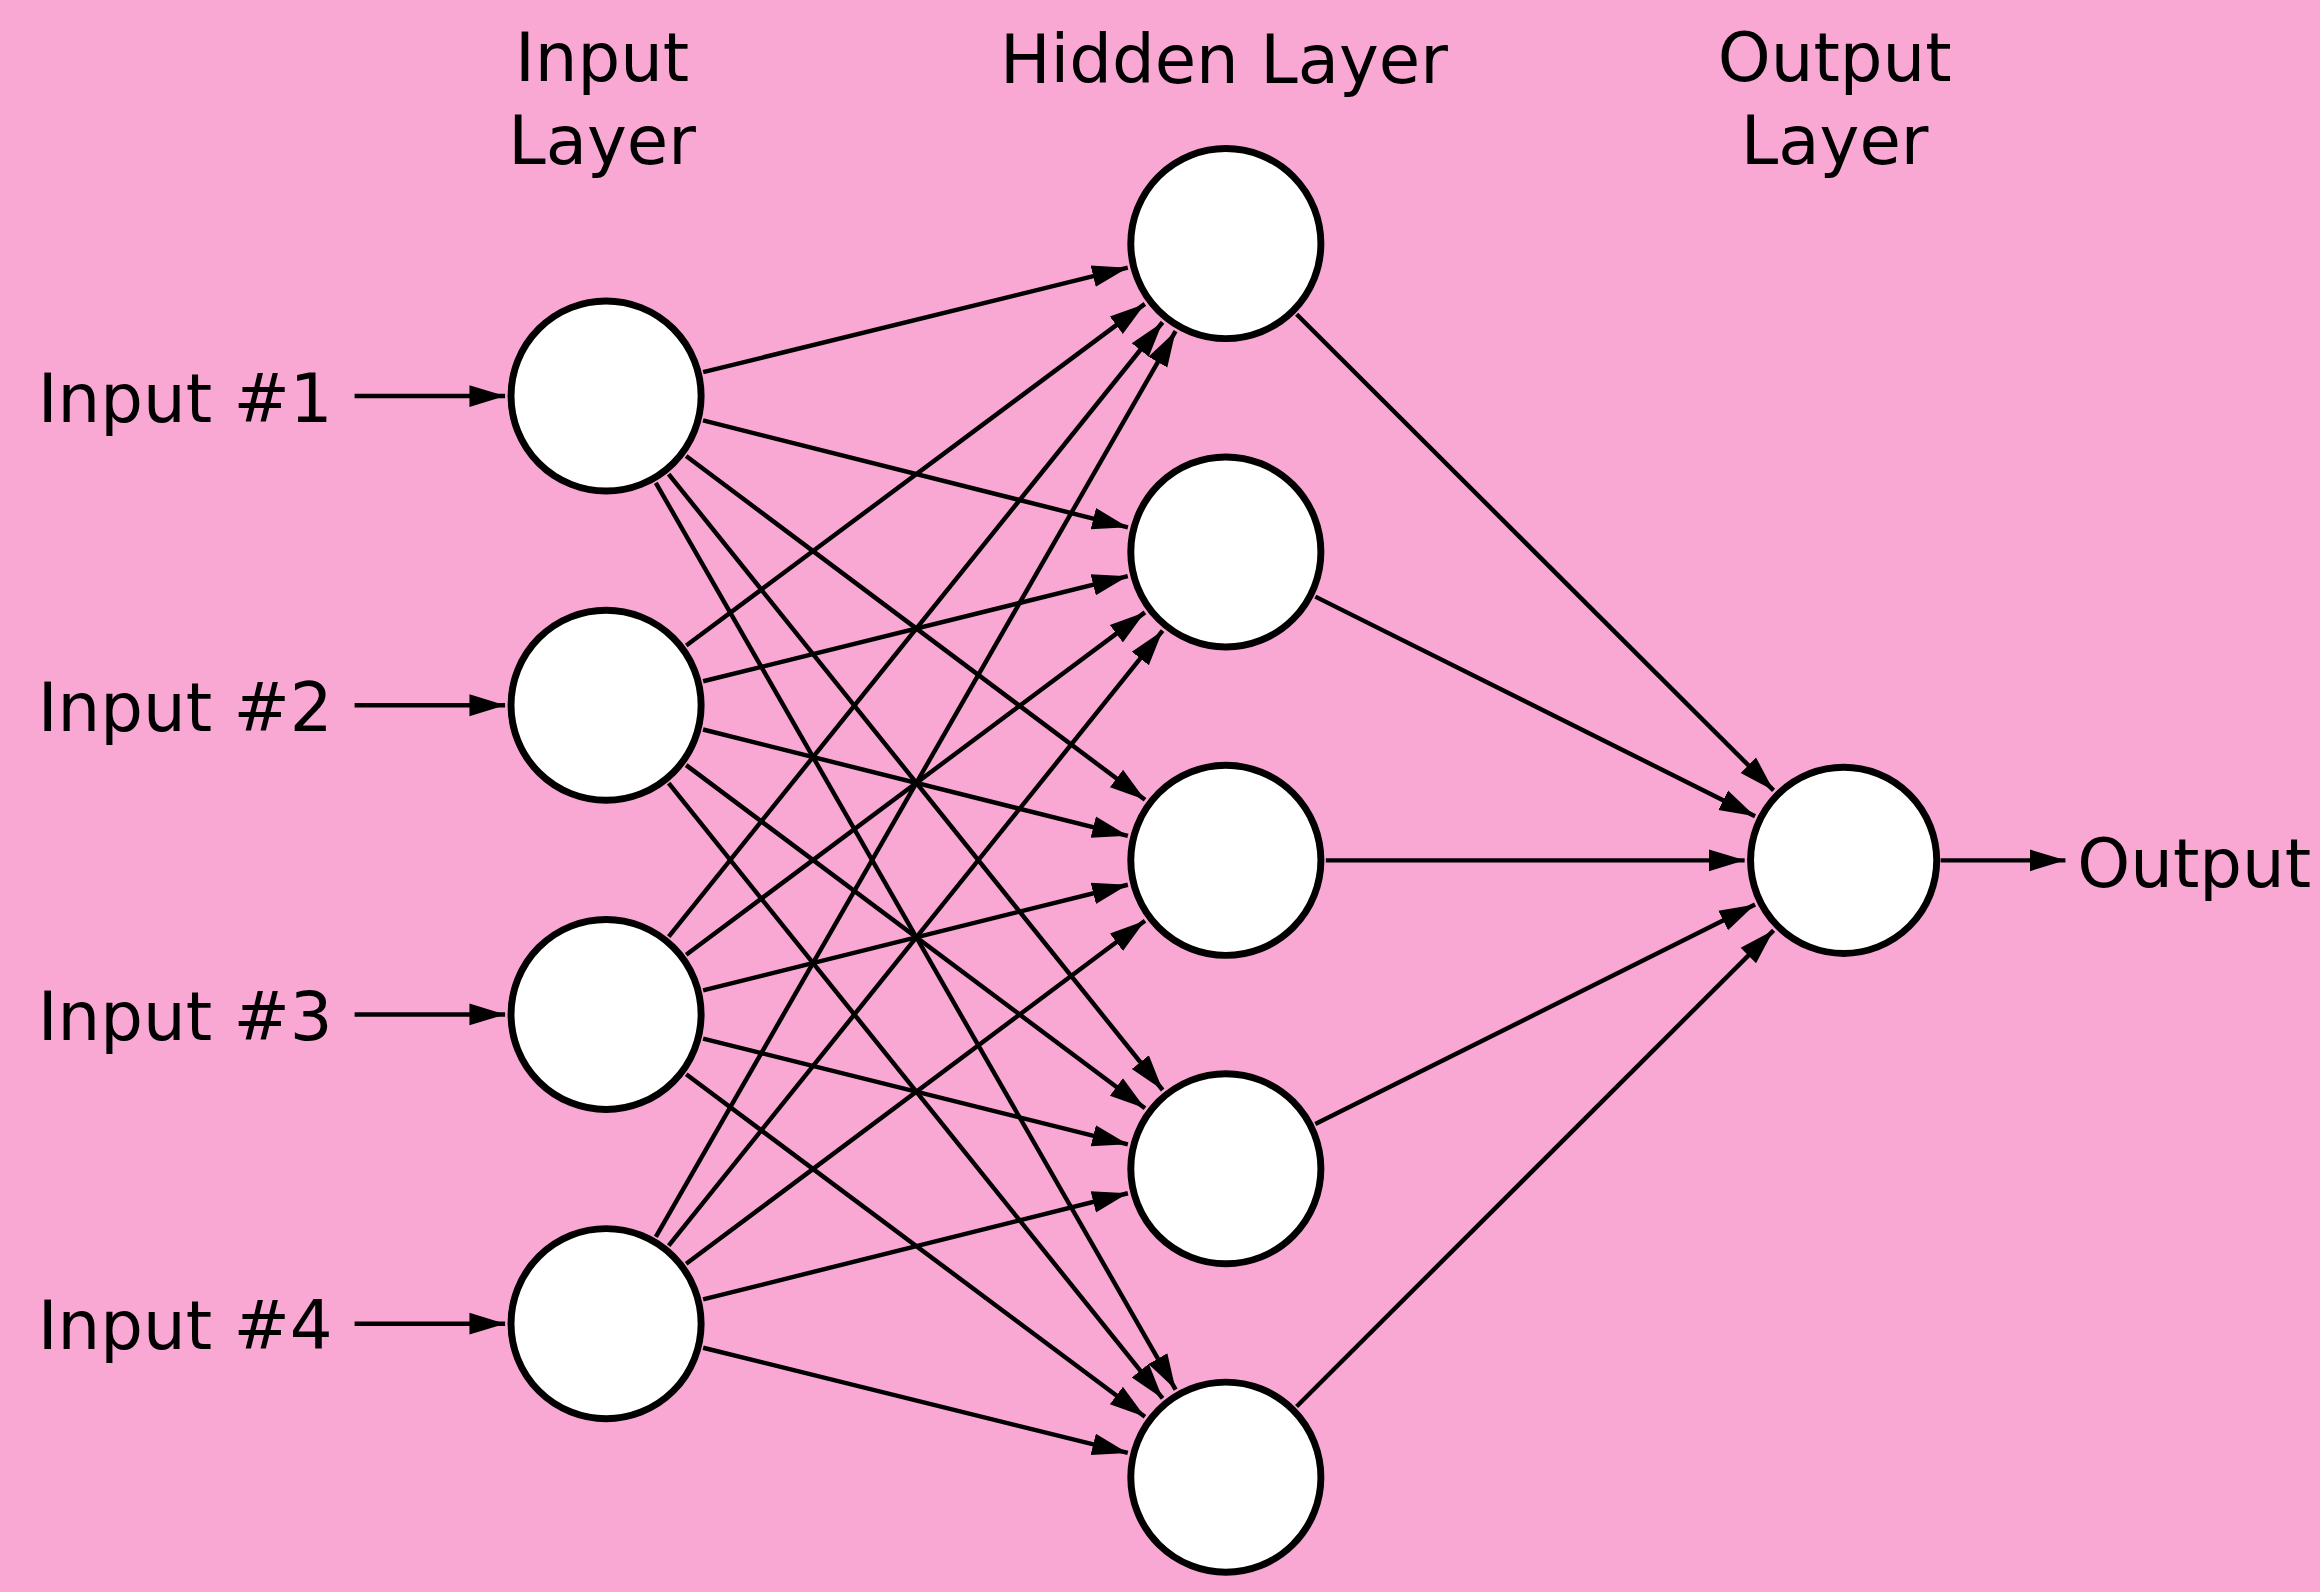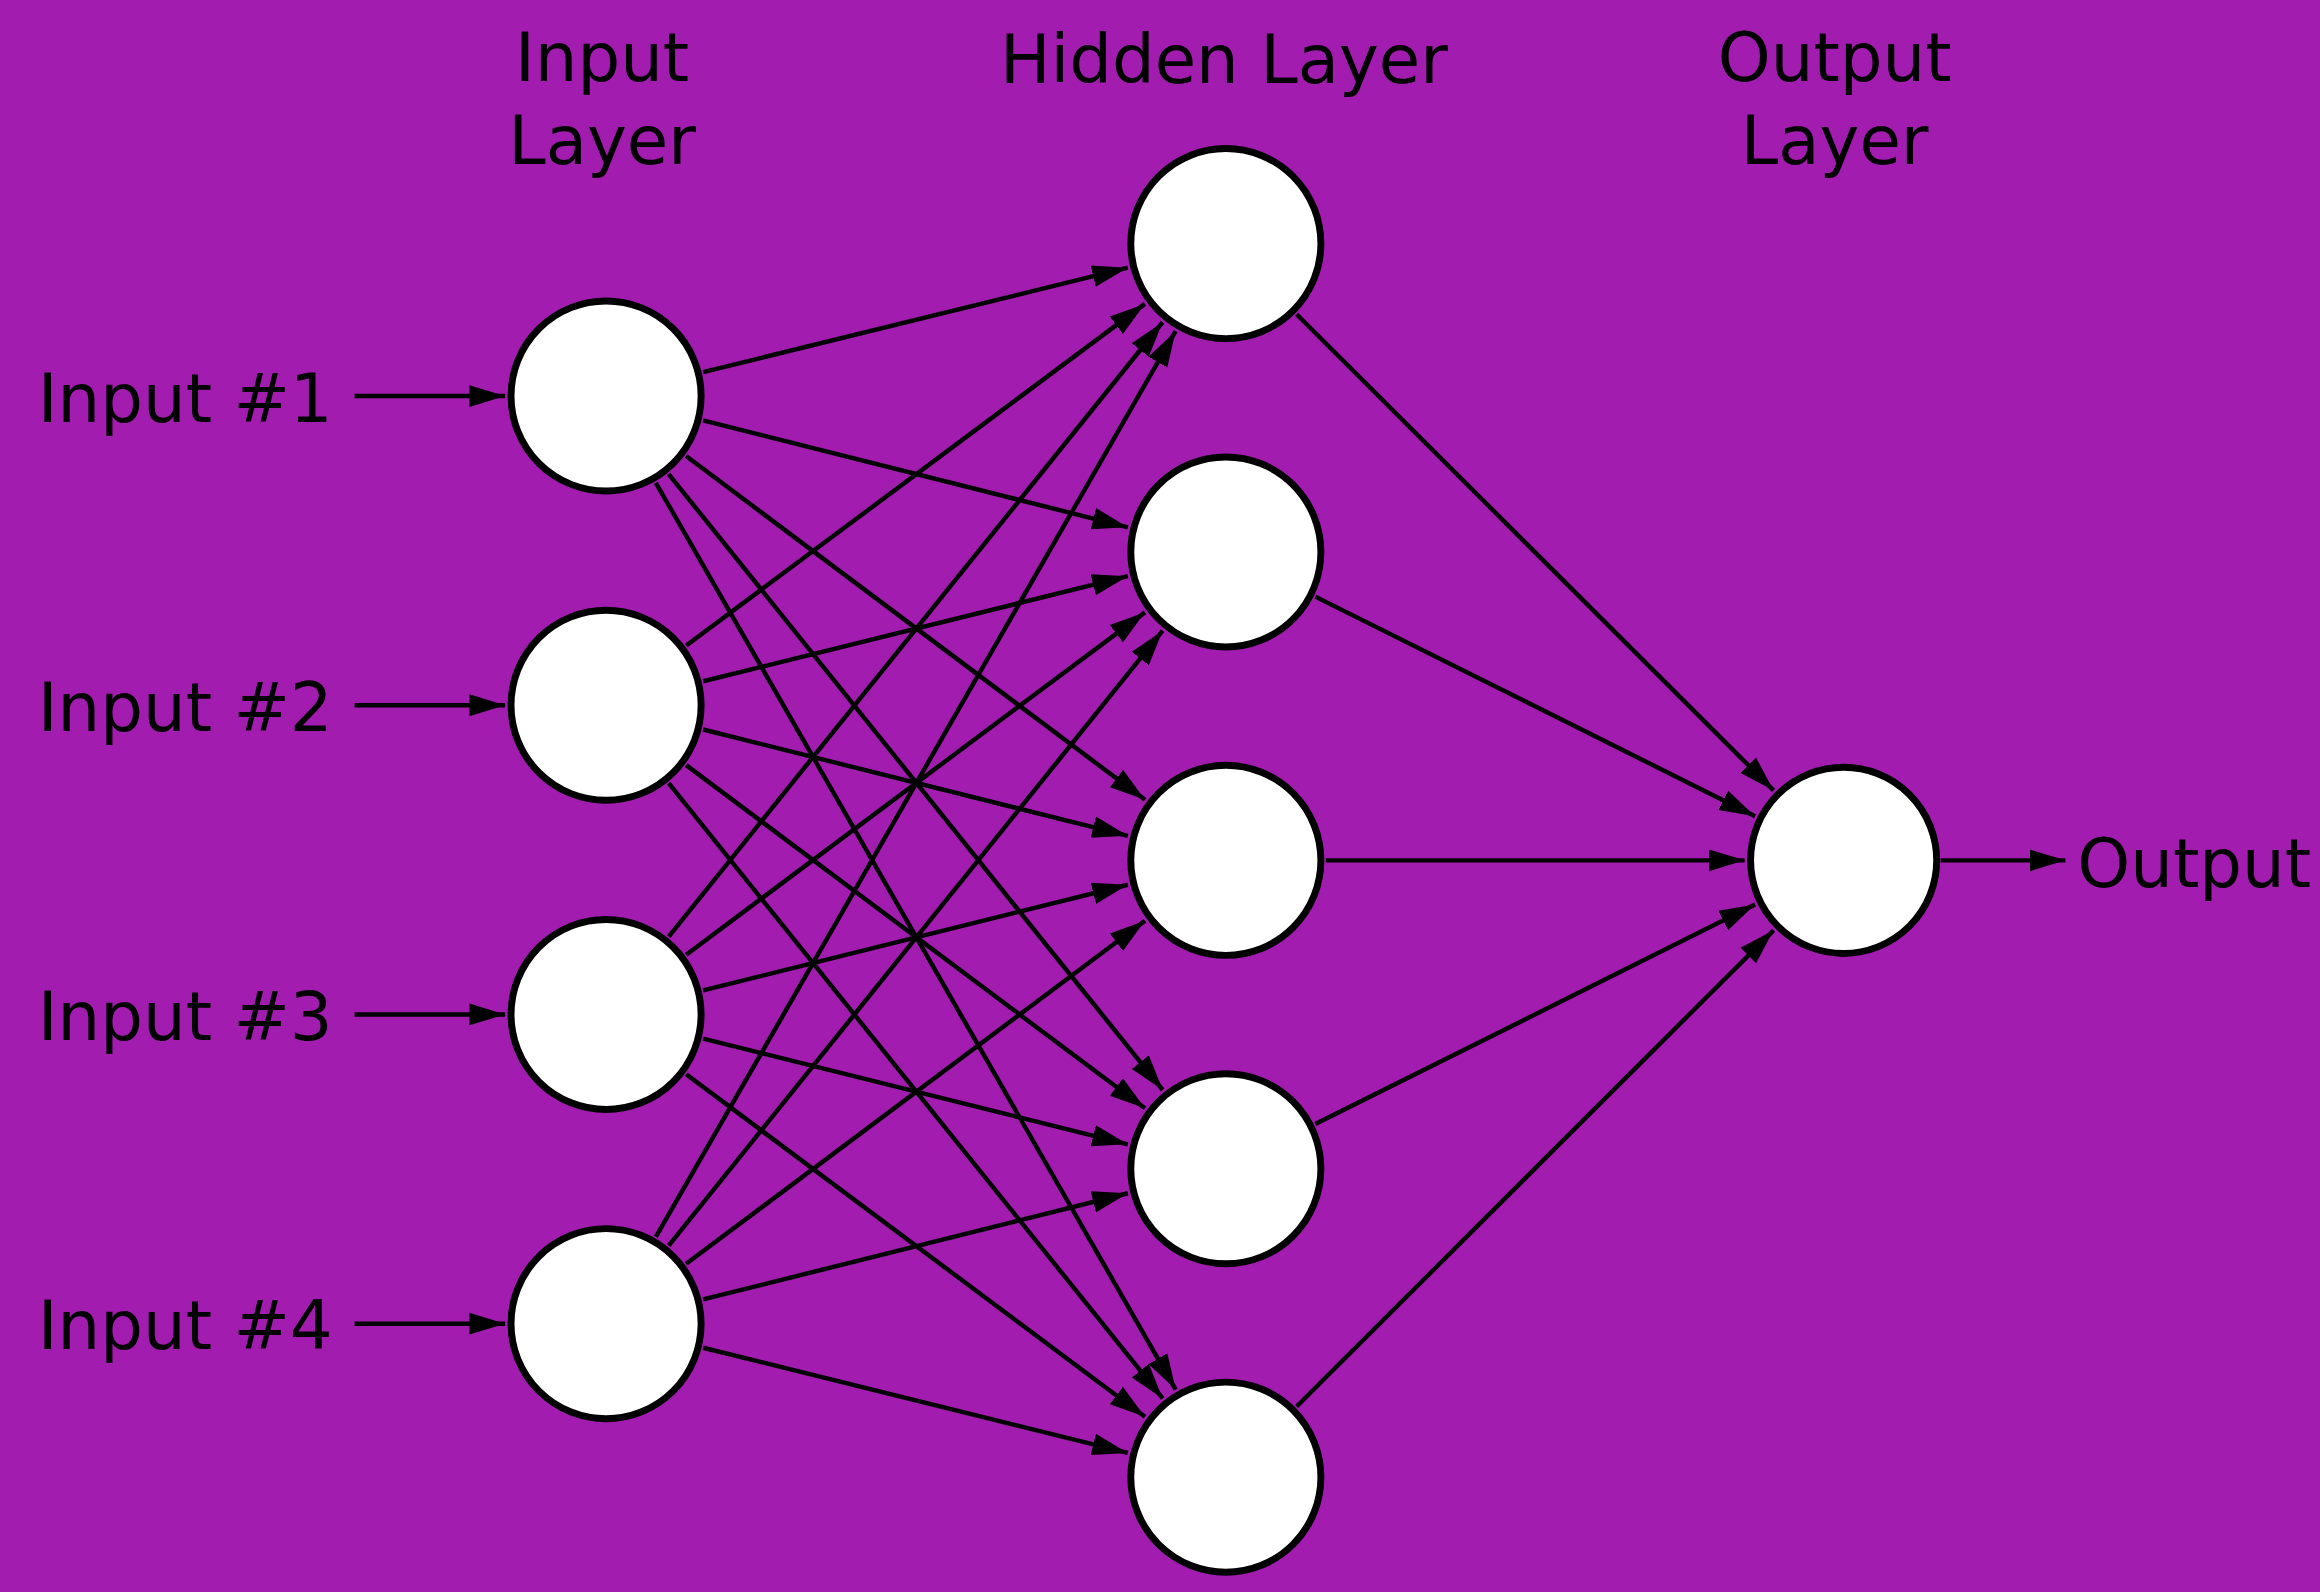--- a/index.html
+++ b/index.html
@@ -1,16 +1,16 @@
 <!DOCTYPE html>
 <html><head>
 <meta charset="utf-8">
 <style>
   html,body{margin:0;padding:0;background:#ffffff;}
-  #canvas{width:2321px;height:1593px;position:relative;background:#a21caf;overflow:hidden;text-align:center;}
+  #canvas{width:2321px;height:1593px;position:relative;background:#f9a8d4;overflow:hidden;text-align:center;}
   svg{display:block;}
   text{font-family:"DejaVu Sans","Liberation Sans",sans-serif;}
   .title{font-size:68px;}
   .io-label{font-size:68px;}
 </style>
 </head>
 <body>
 
 <div id="canvas">
   <svg id="nn-svg" width="2321" height="1593" viewBox="0 0 2344 1609" xmlns="http://www.w3.org/2000/svg">

